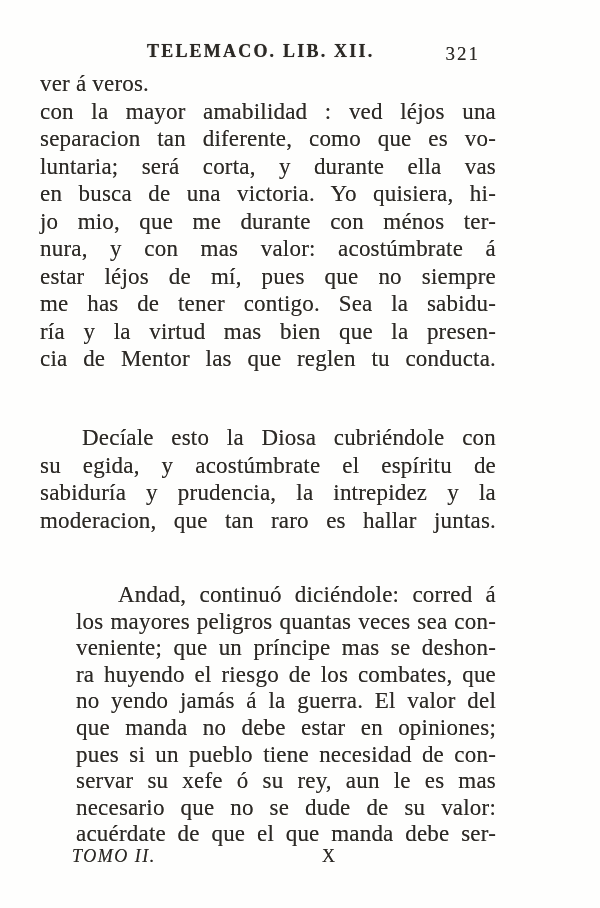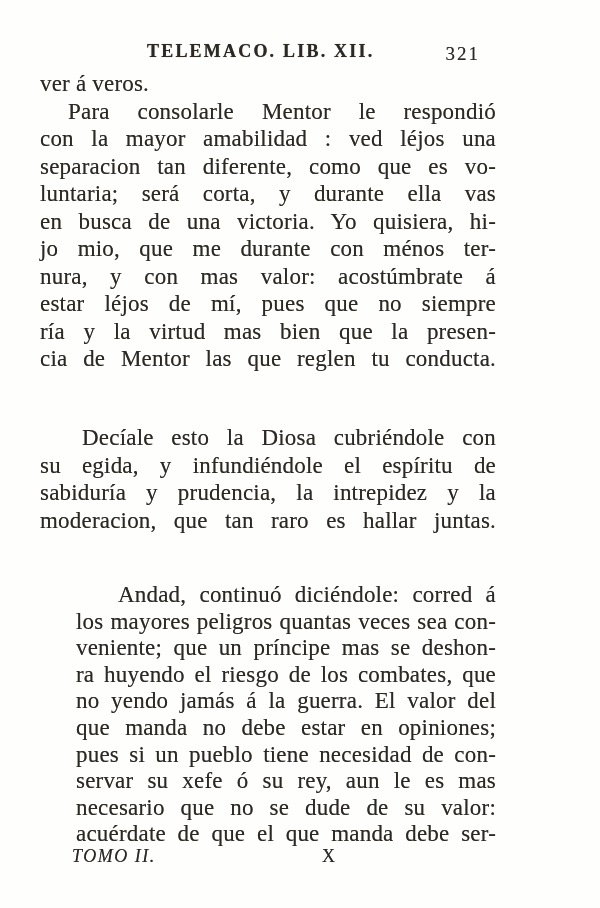--- a/index.html
+++ b/index.html
@@ -90,35 +90,35 @@
 </head>
 <body>
 
 <div class="page">
 
   <div class="running-title">TELEMACO. LIB. XII.</div>
   <div class="page-number">321</div>
 
   <main class="textblock block1">
     <div class="line">ver á veros.</div>
-    <div class="line j indent-sm">Para consolarle Mentor le respondió</div>
     <div class="line j">con la mayor amabilidad : ved léjos una</div>
     <div class="line j">separacion tan diferente, como que es vo-</div>
     <div class="line j">luntaria; será corta, y durante ella vas</div>
     <div class="line j">en busca de una victoria. Yo quisiera, hi-</div>
     <div class="line j">jo mio, que me durante con ménos ter-</div>
     <div class="line j">nura, y con mas valor: acostúmbrate á</div>
     <div class="line j">estar léjos de mí, pues que no siempre</div>
+    <div class="line j">me has de tener contigo. Sea la sabidu-</div>
     <div class="line j">ría y la virtud mas bien que la presen-</div>
     <div class="line j">cia de Mentor las que reglen tu conducta.</div>
   </main>
 
   <section class="textblock p2">
     <div class="line j indent-lg">Decíale esto la Diosa cubriéndole con</div>
-    <div class="line j">su egida, y infundiéndole el espíritu de</div>
+    <div class="line j">su egida, y acostúmbrate el espíritu de</div>
     <div class="line j">sabiduría y prudencia, la intrepidez y la</div>
     <div class="line j">moderacion, que tan raro es hallar juntas.</div>
   </section>
 
   <section class="textblock p3">
     <div class="line j indent-lg">Andad, continuó diciéndole: corred á</div>
     <div class="line j">los mayores peligros quantas veces sea con-</div>
     <div class="line j">veniente; que un príncipe mas se deshon-</div>
     <div class="line j">ra huyendo el riesgo de los combates, que</div>
     <div class="line j">no yendo jamás á la guerra. El valor del</div>

